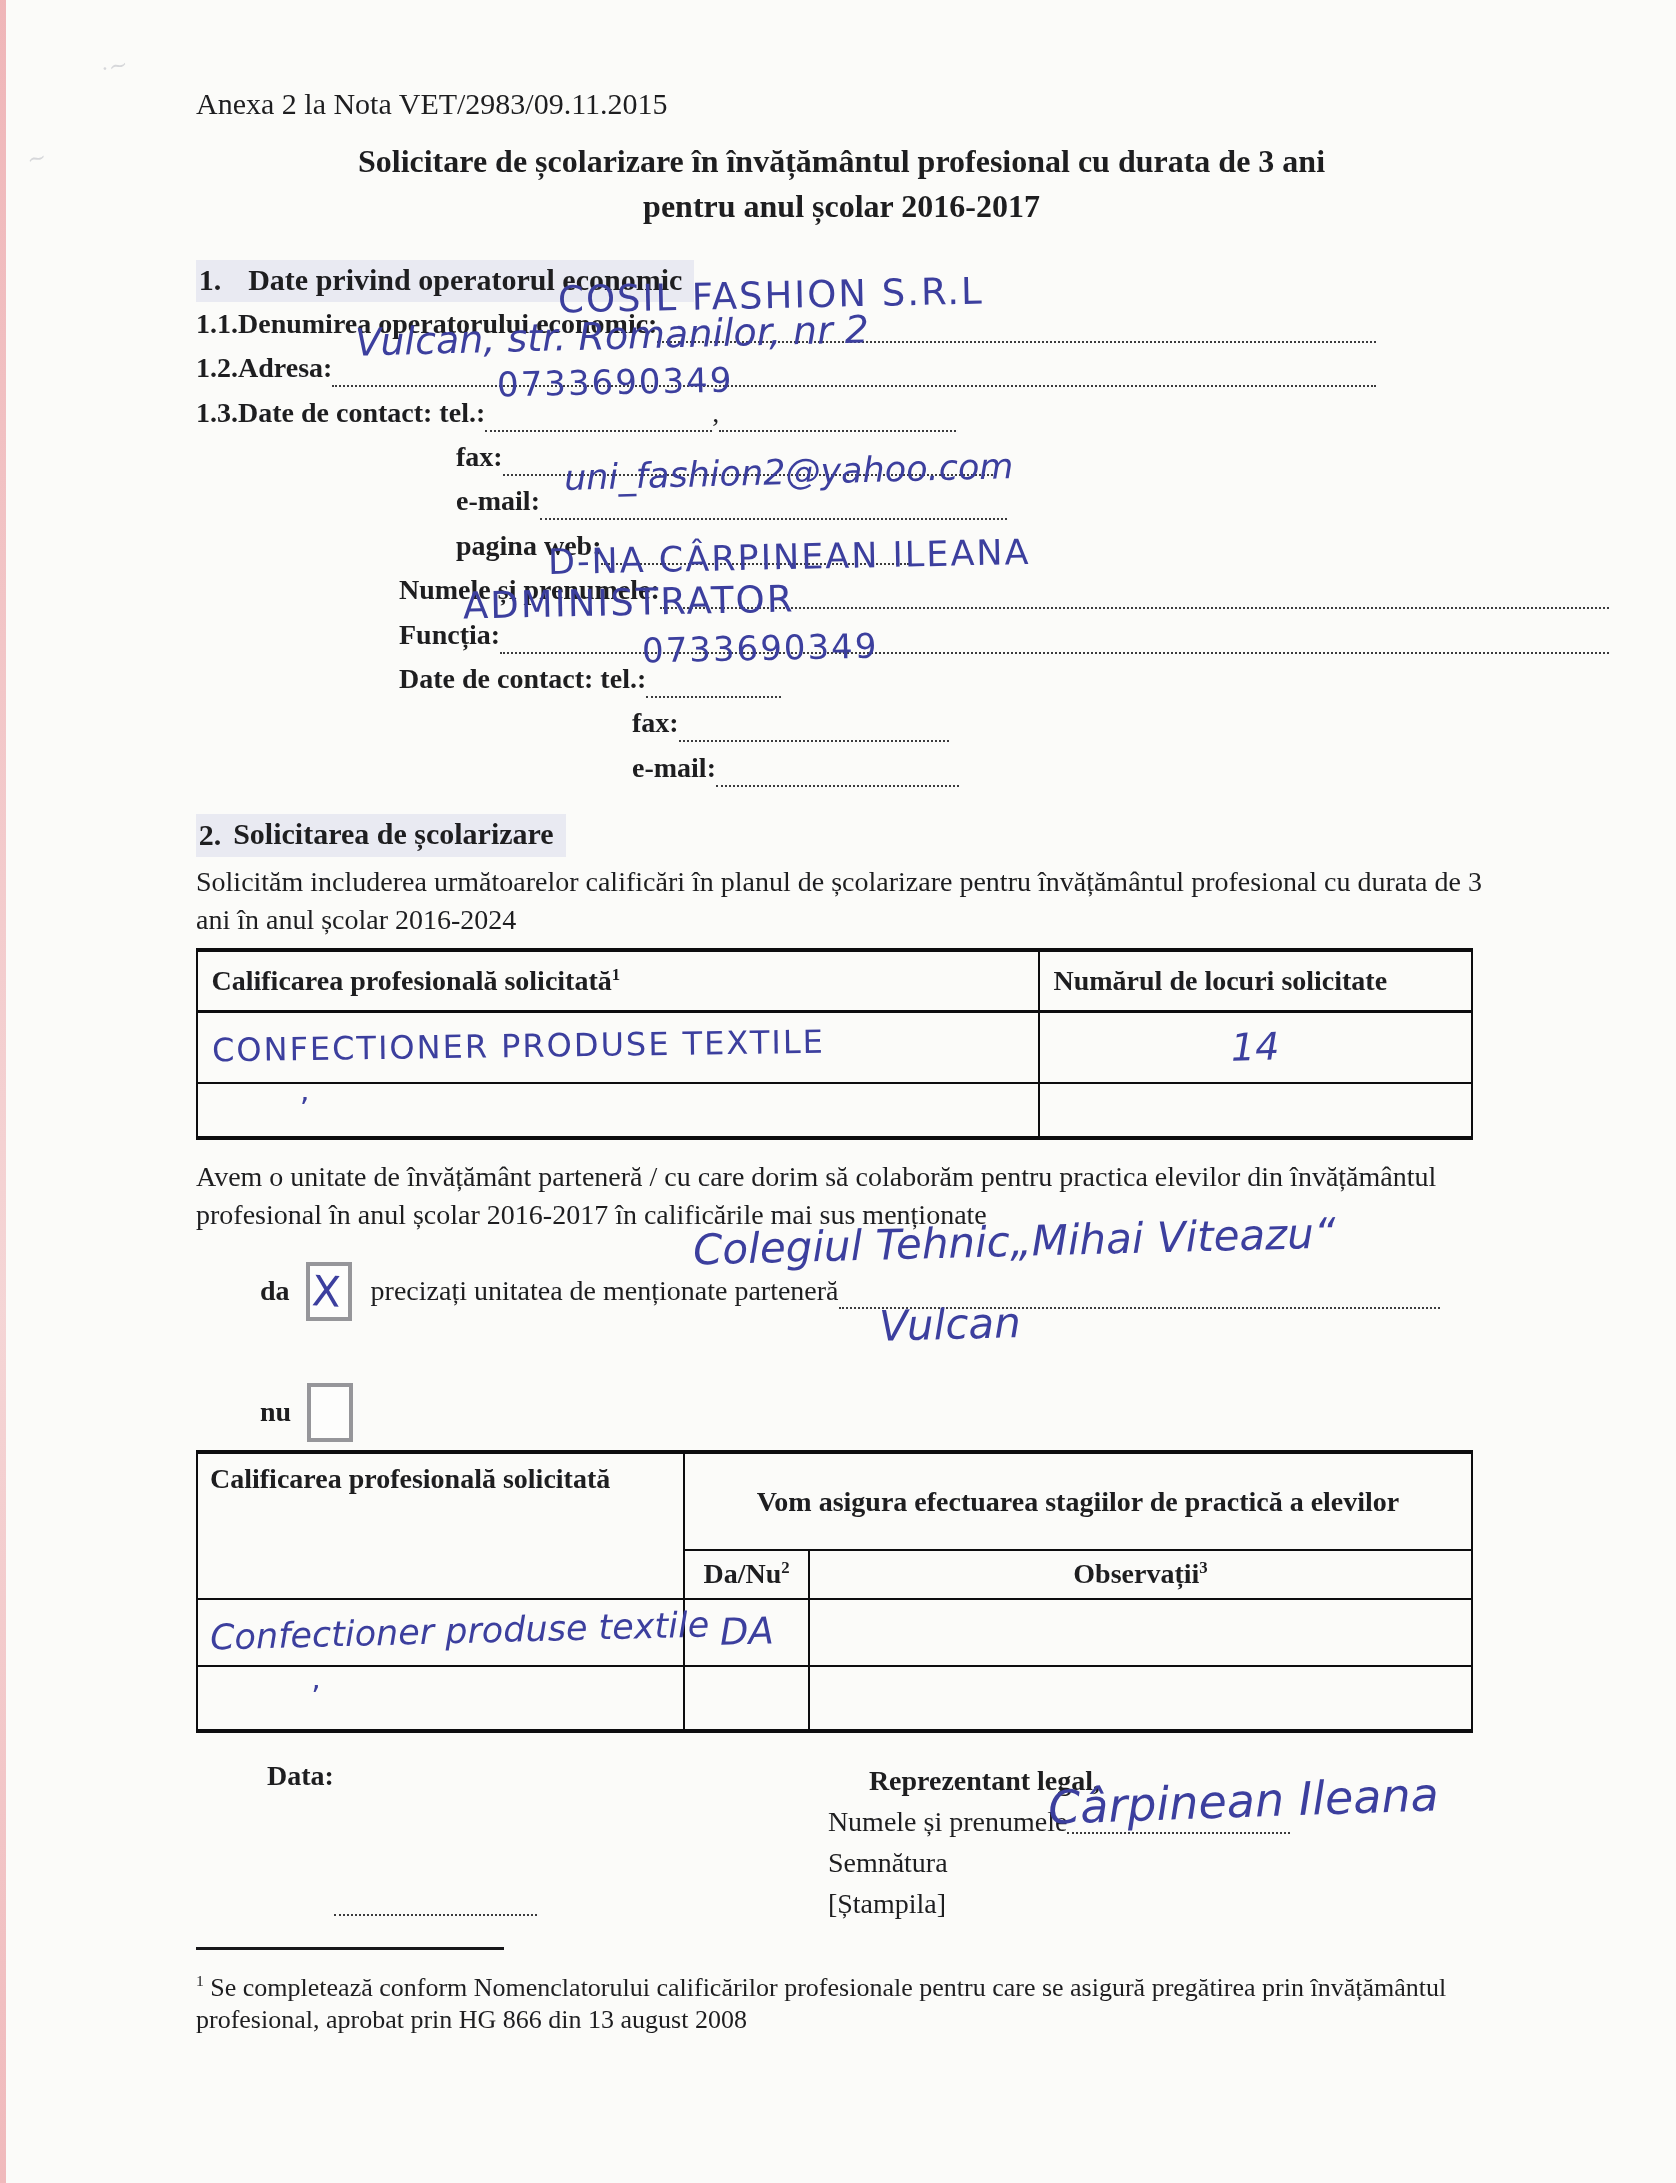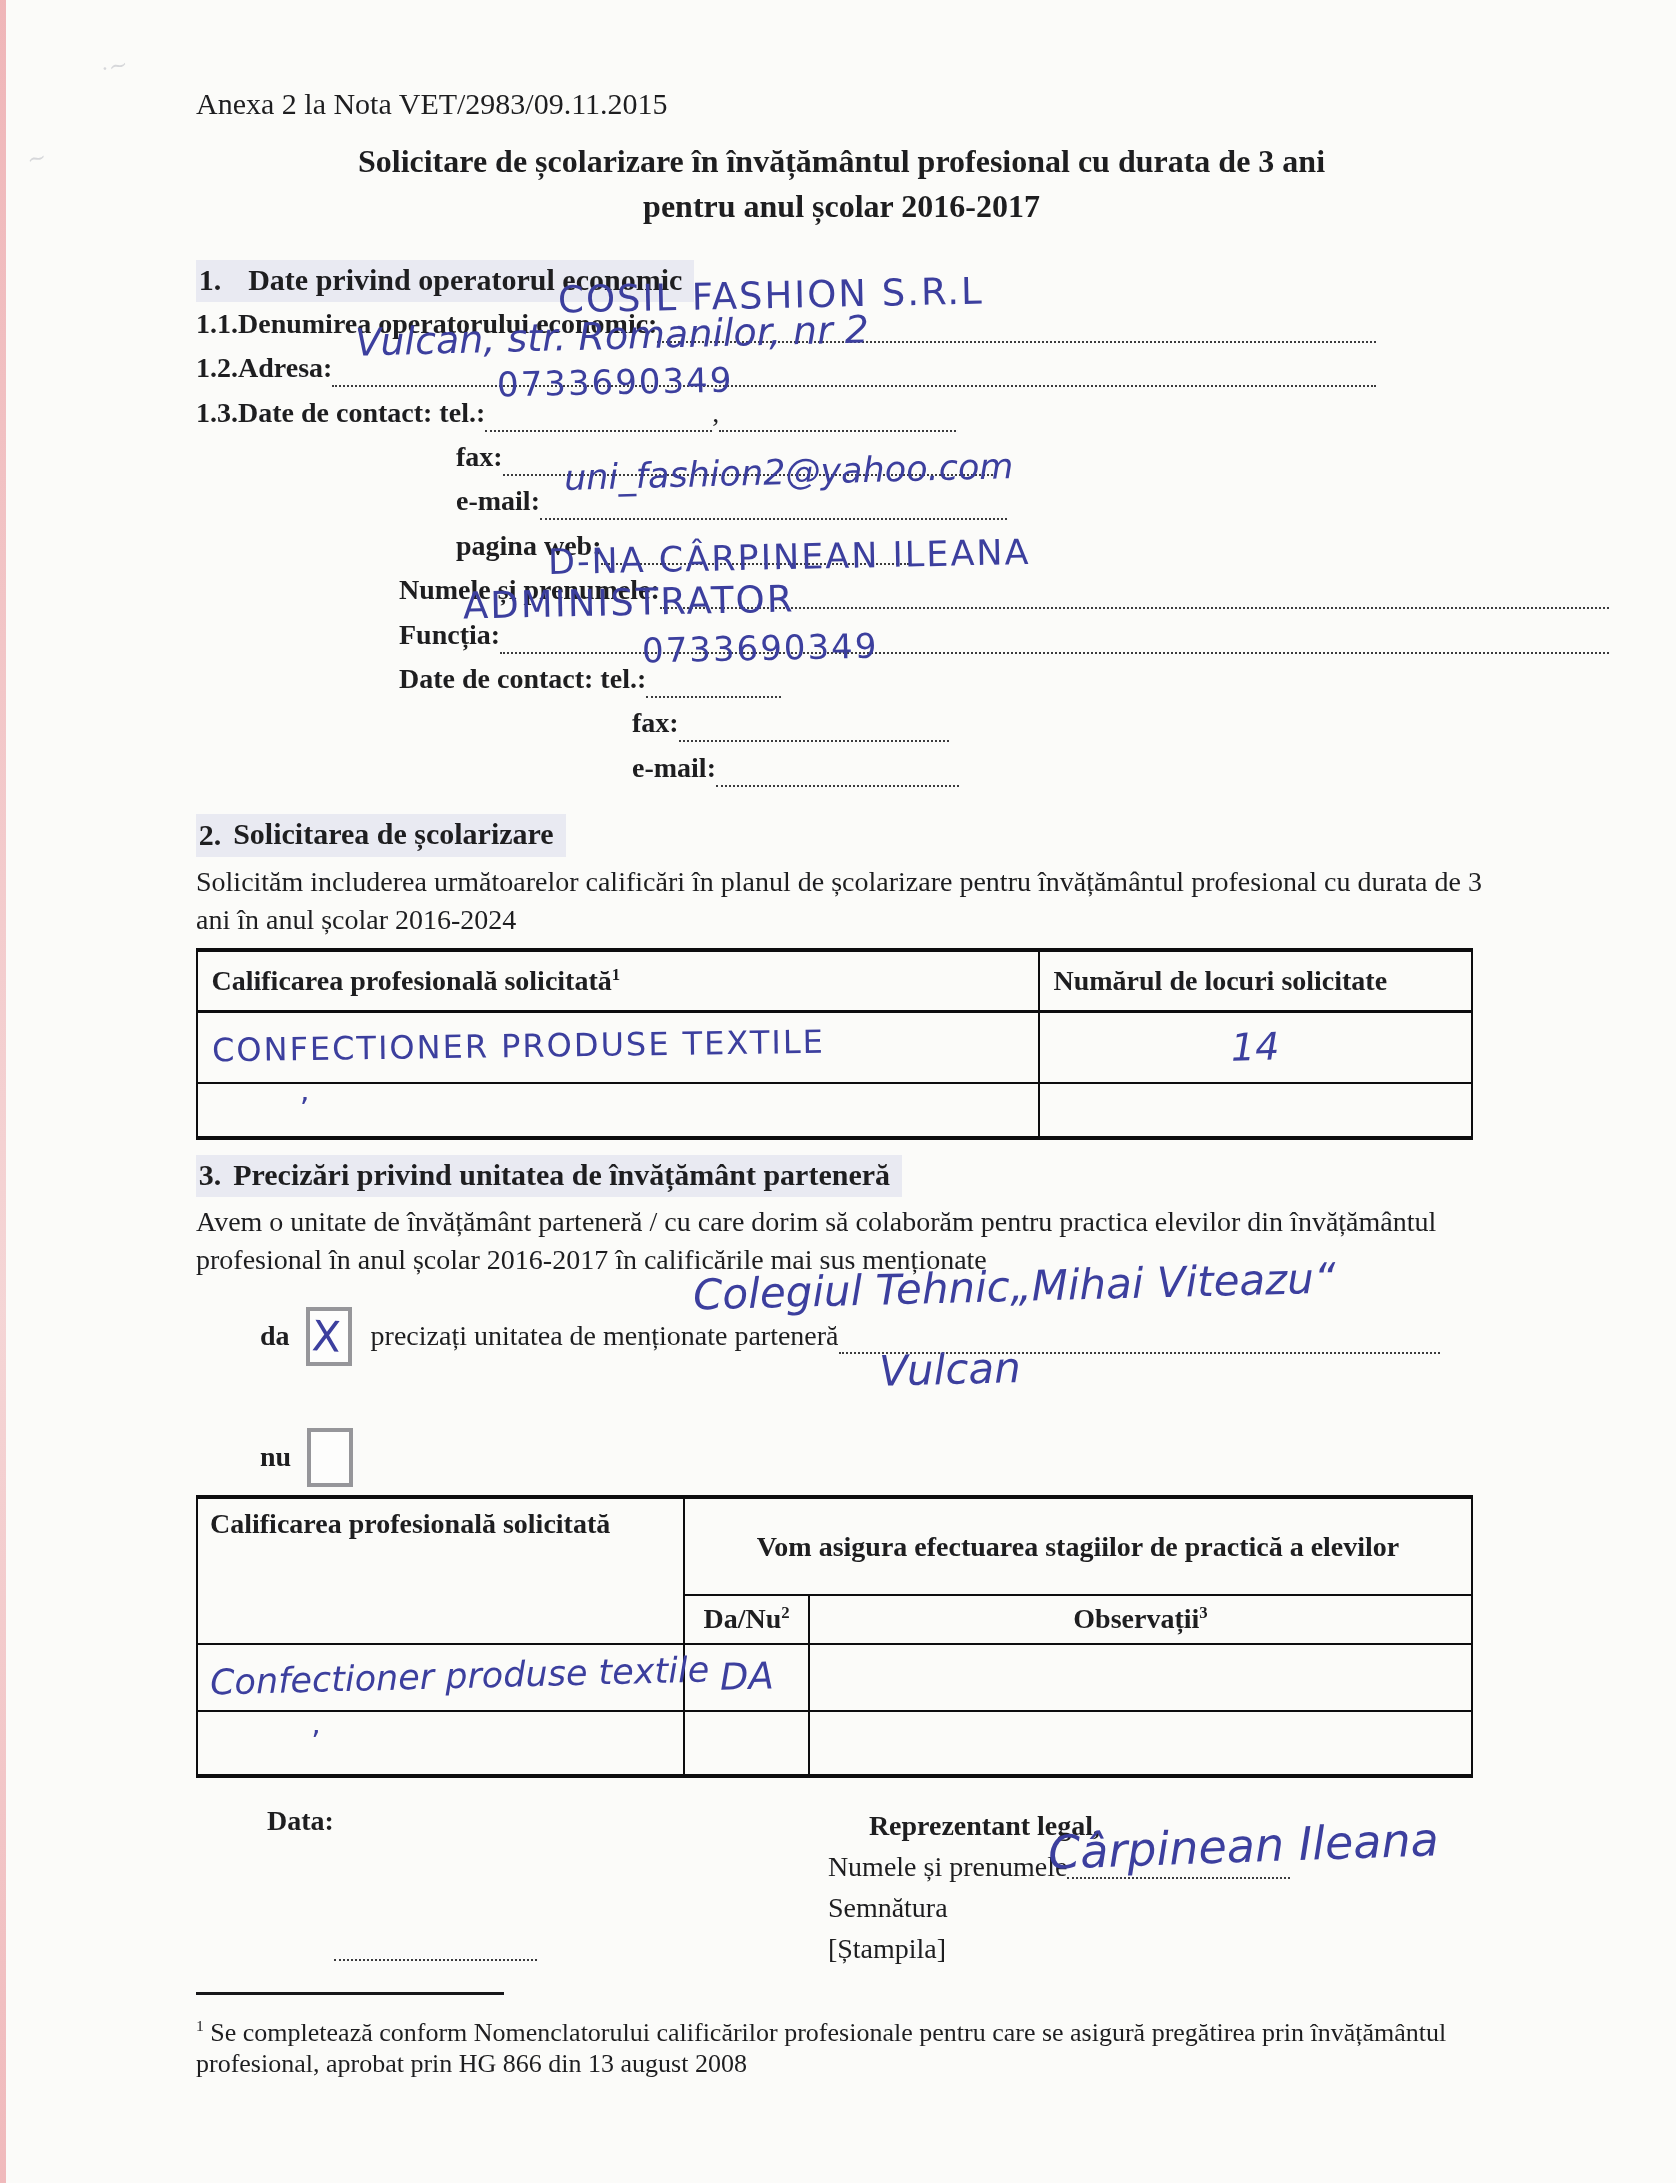--- a/index.html
+++ b/index.html
@@ -161,23 +161,20 @@
             <span class="hw hw-cur" style="position:static;font-size:38px;display:inline-block;">14</span>
           </td>
         </tr>
         <tr>
           <td class="empty"><span class="hw" style="position:static;font-size:31px;padding-left:88px;">’</span></td>
           <td class="empty"></td>
         </tr>
       </tbody>
     </table>
 
-    <div class="sec-head">
-      <span class="hl"><span class="numN">3.</span><span>Precizări privind unitatea de învățământ parteneră</span></span>
-    </div>
     <p class="intro">Avem o unitate de învățământ parteneră / cu care dorim  să colaborăm pentru practica elevilor din învățământul profesional în anul școlar 2016-2017 în calificările mai sus menționate</p>
 
     <div class="chkrow" style="padding-left:64px;margin-top:28px;">
       <span class="lbl">da</span>
       <span class="chkbox">
         <span class="chkmark">X</span>
       </span>
       <span class="plain">precizați unitatea de menționate parteneră</span>
       <span class="dots grow" style="margin-bottom:12px"></span>
       <span class="hw hw-cur" style="left:497px;top:-41px;font-size:42px;">Colegiul Tehnic„Mihai Viteazu“</span>

